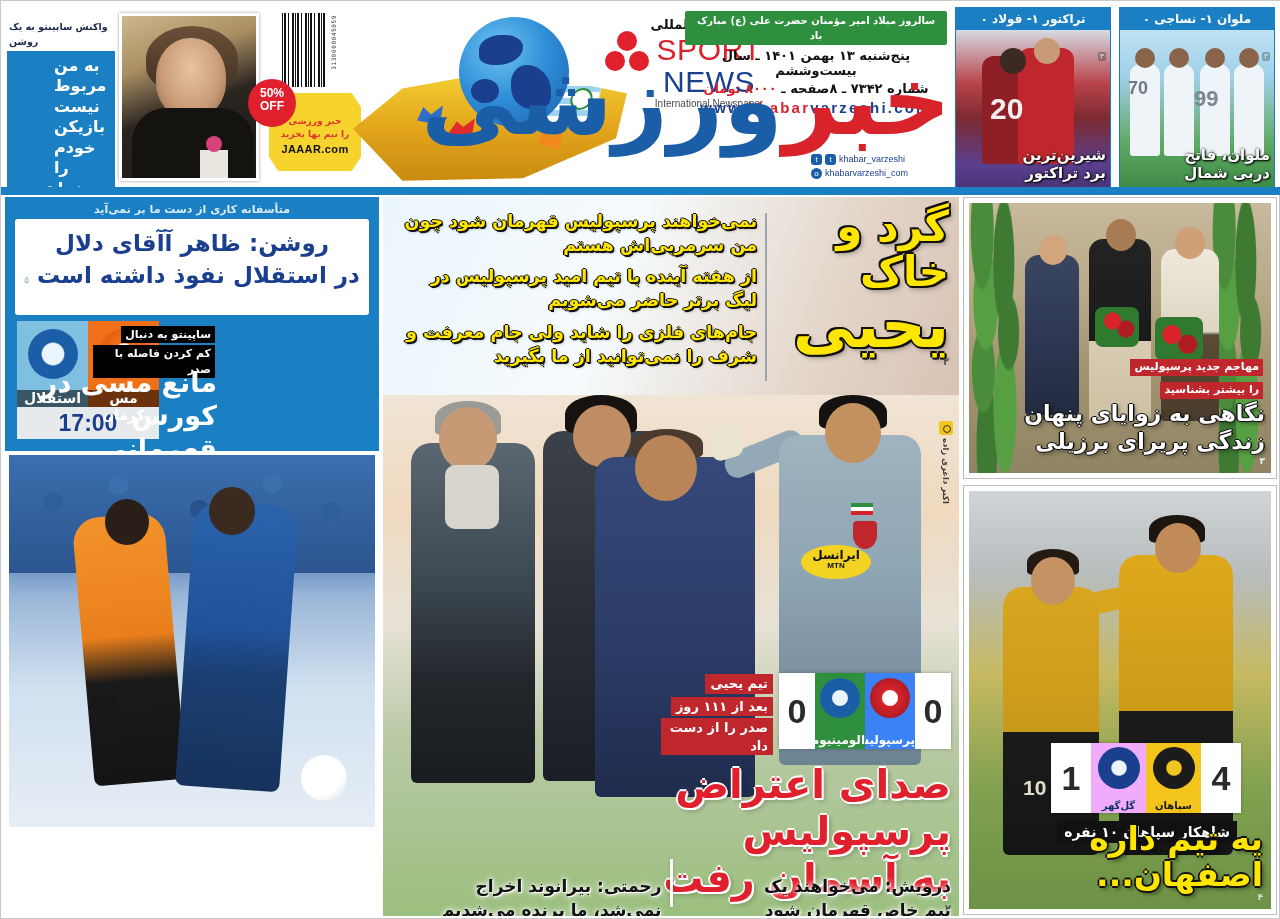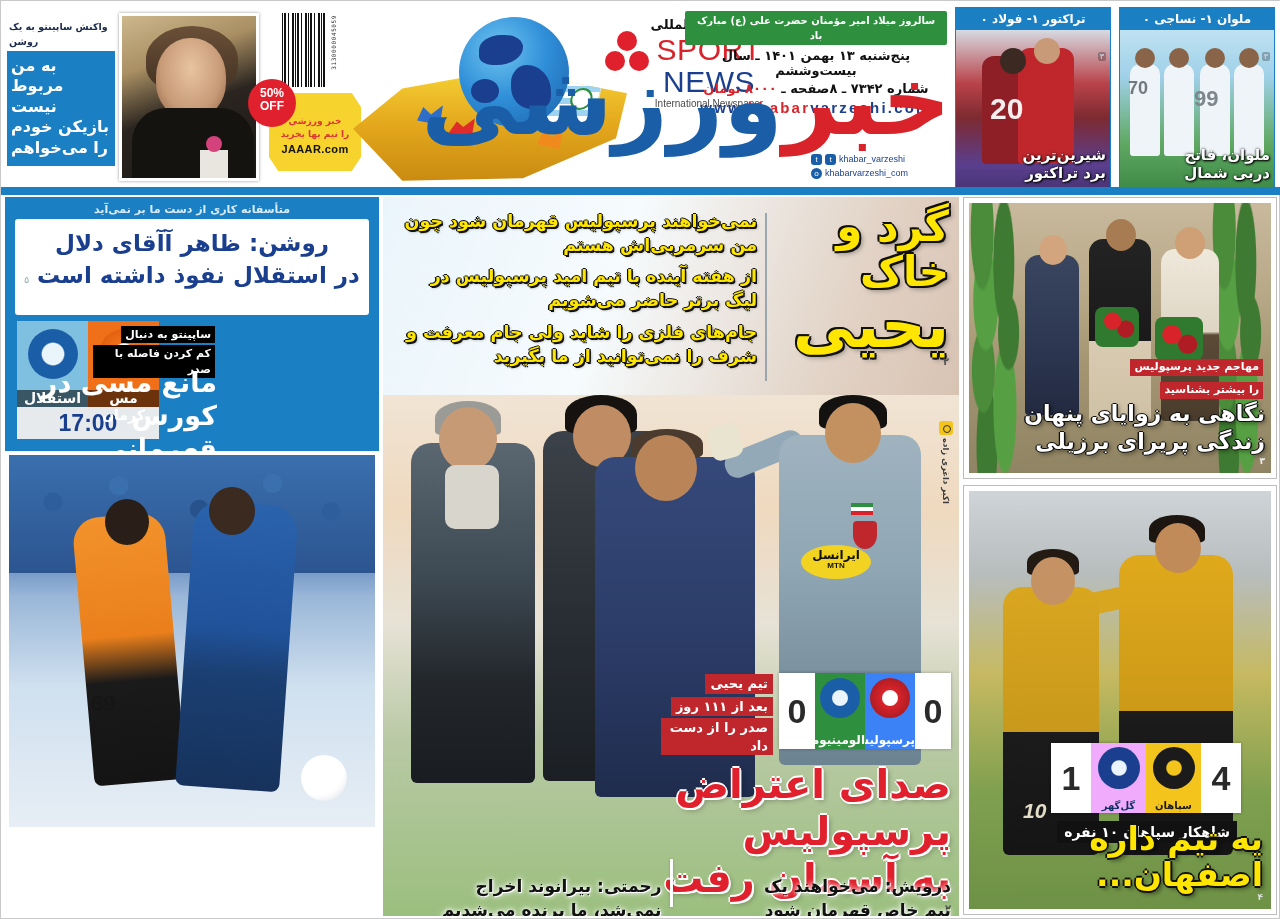--- a/index.html
+++ b/index.html
@@ -62,21 +62,21 @@
     font-size: 9.5px; font-weight: bold; color: #1b2b4b; line-height: 1.6;
   }
   .promo-head {
     position: absolute; right: 144px; top: 44px; width: 108px;
     background: #1b7fc4;
     padding: 5px 4px 8px 4px;
     text-align: left; direction: rtl;
     color: #ffffff; font-weight: bold; font-size: 16px; line-height: 1.28;
     letter-spacing: -0.4px;
   }
-  .promo-head span { display: block; }
+  .promo-head span { display: block; margin-left: 43px; }
 
   
   .barcode {
     position: absolute; right: 955px; top: 12px; width: 44px; height: 74px;
     background:
       repeating-linear-gradient(90deg,
         #111 0 1px, #fff 1px 2px, #111 2px 4px, #fff 4px 6px,
         #111 6px 7px, #fff 7px 10px, #111 10px 12px, #fff 12px 13px);
   }
   .barcode-num {
@@ -554,21 +554,21 @@
   }
   .rc-img2 {
     position: relative; width: 100%; height: 100%;
     background: linear-gradient(180deg,#cfd4d8 0%,#b7bdbd 20%,#c6b961 44%,#7fa04f 72%,#6d9145 100%);
     overflow: hidden;
   }
   .sp-p { position: absolute; border-radius: 20px 20px 6px 6px; }
   .sp1 { left: 34px; top: 96px; width: 96px; height: 268px; background: linear-gradient(180deg,#d9a61f 0%,#c9991b 54%,#1b1b1b 54%,#151515 100%); }
   .sp1h { position: absolute; left: 62px; top: 66px; width: 44px; height: 48px; border-radius: 50%; background: #c59263; }
   .sp1hair { position: absolute; left: 58px; top: 58px; width: 52px; height: 26px; border-radius: 50% 50% 14% 14%; background: #231a13; }
-  .sp1n { position: absolute; left: 54px; top: 308px; font-family: "Liberation Sans", sans-serif; font-size: 21px; font-weight: bold; color: #e3dcc8; font-style: italic; }
+  .sp1n { position: absolute; left: 54px; top: 285px; font-family: "Liberation Sans", sans-serif; font-size: 21px; font-weight: bold; color: #e3dcc8; }
   .sp2 { left: 150px; top: 64px; width: 114px; height: 300px; background: linear-gradient(180deg,#dfa91c 0%,#cd9a18 52%,#1b1b1b 52%,#141414 100%); }
   .sp2h { position: absolute; left: 186px; top: 32px; width: 46px; height: 50px; border-radius: 50%; background: #c18b59; }
   .sp2hair { position: absolute; left: 180px; top: 24px; width: 56px; height: 28px; border-radius: 50% 50% 14% 14%; background: #1c1510; }
   .sp2n { position: absolute; left: 178px; top: 282px; font-family: "Liberation Sans", sans-serif; font-size: 21px; font-weight: bold; color: #e3dcc8; }
   .sp-arm { position: absolute; left: 112px; top: 96px; width: 78px; height: 22px; background: #d9a61f; border-radius: 11px; transform: rotate(-12deg); }
 
   .rc-score {
     position: absolute; right: 30px; bottom: 96px; width: 190px; height: 70px;
     background: #fff; display: flex; z-index: 4; box-shadow: 0 0 3px rgba(0,0,0,.3);
   }

